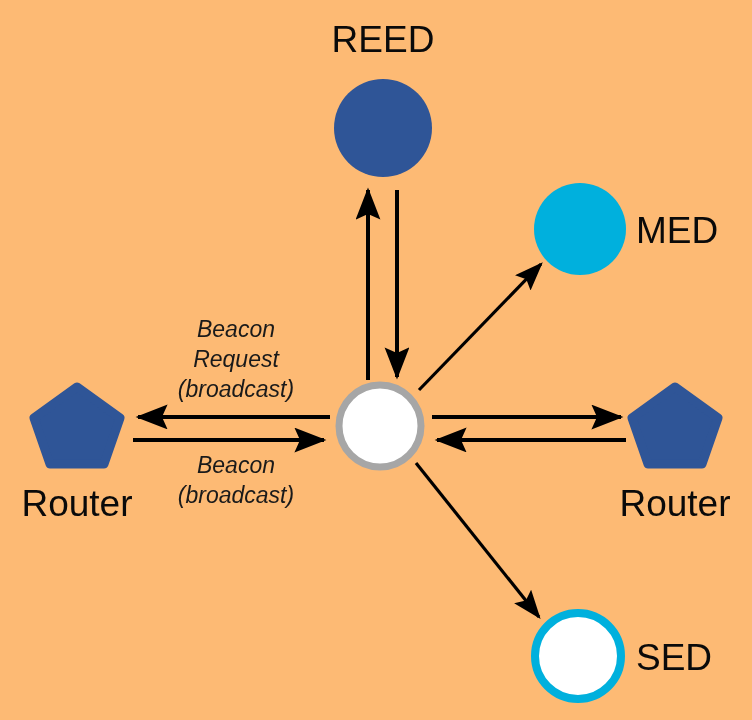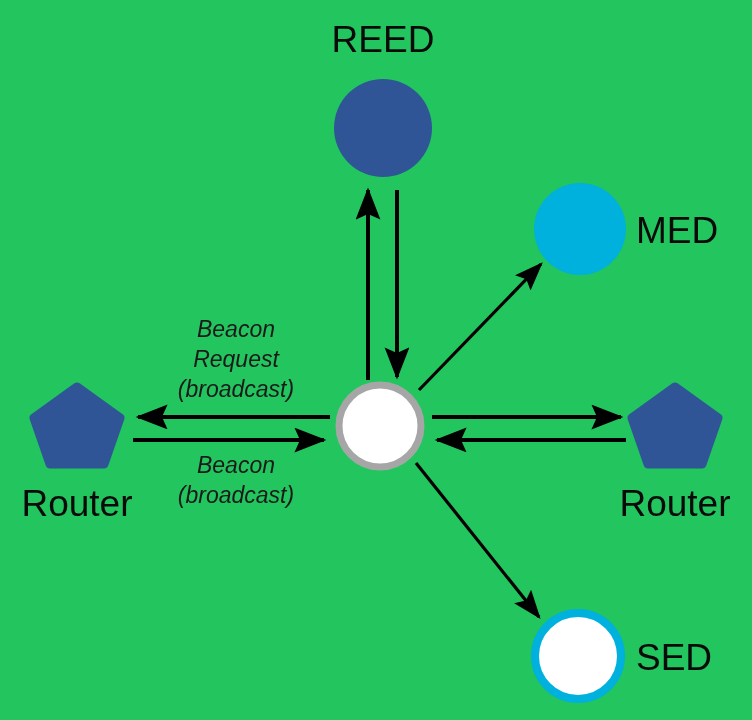--- a/index.html
+++ b/index.html
@@ -7,21 +7,21 @@
     padding: 0;
     background: #ffffff;
   }
   body {
     font-family: "Liberation Sans", sans-serif;
   }
   #diagram-root {
     position: relative;
     width: 752px;
     height: 720px;
-    background: #22c55e;
+    background: #fdba74;
     overflow: hidden;
   }
   #diagram-svg {
     position: absolute;
     top: 0;
     left: 0;
     width: 752px;
     height: 720px;
     display: block;
   }

